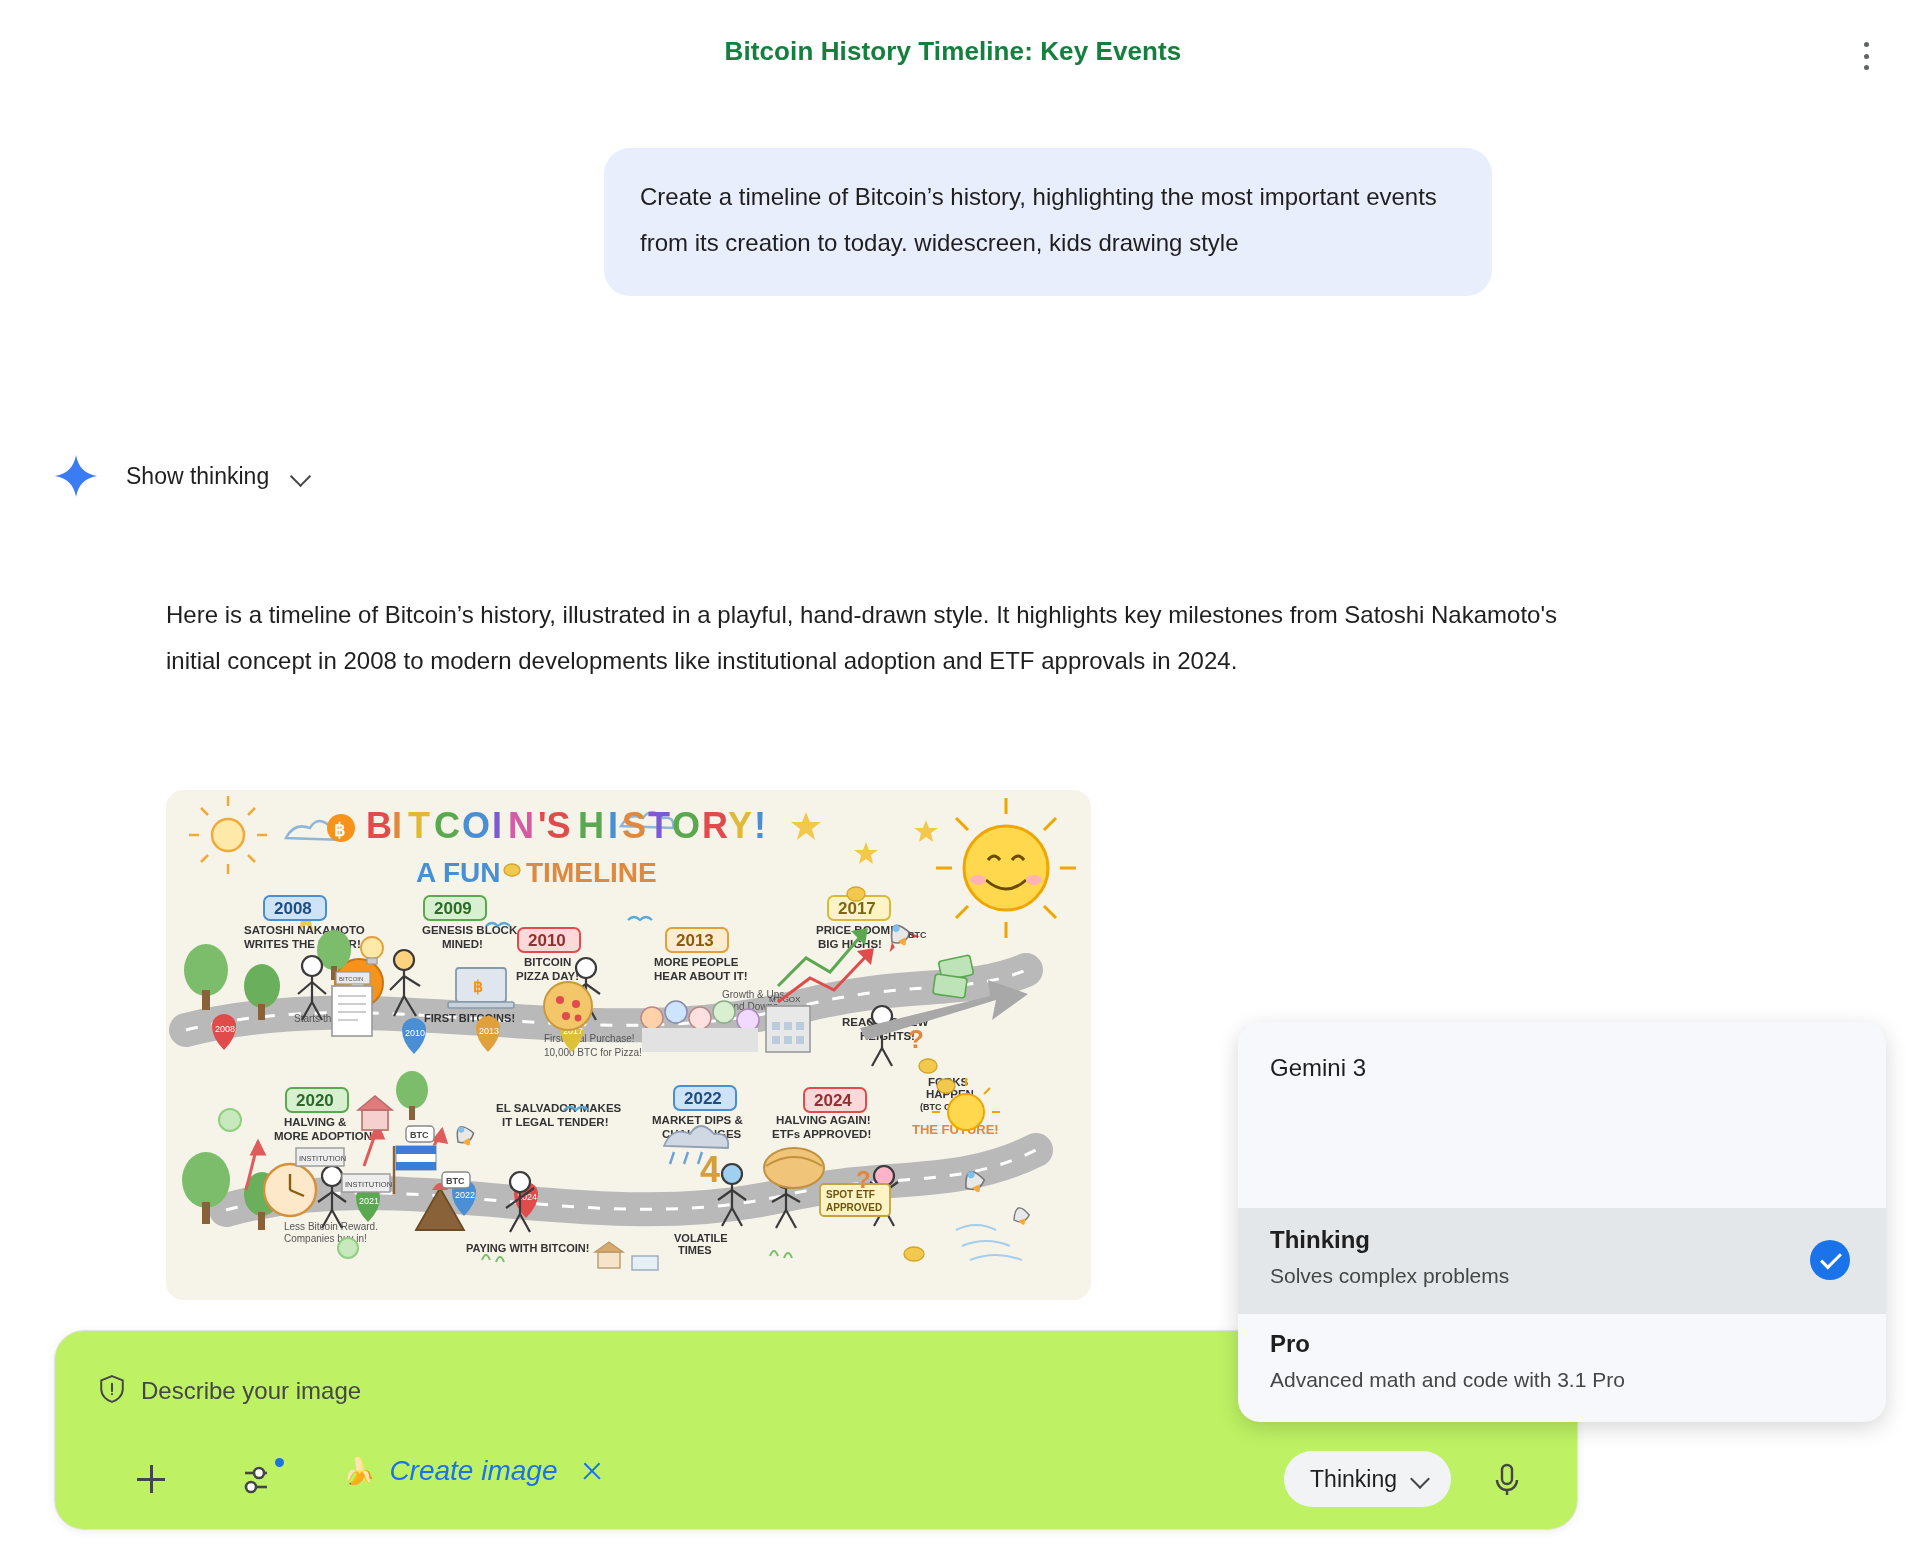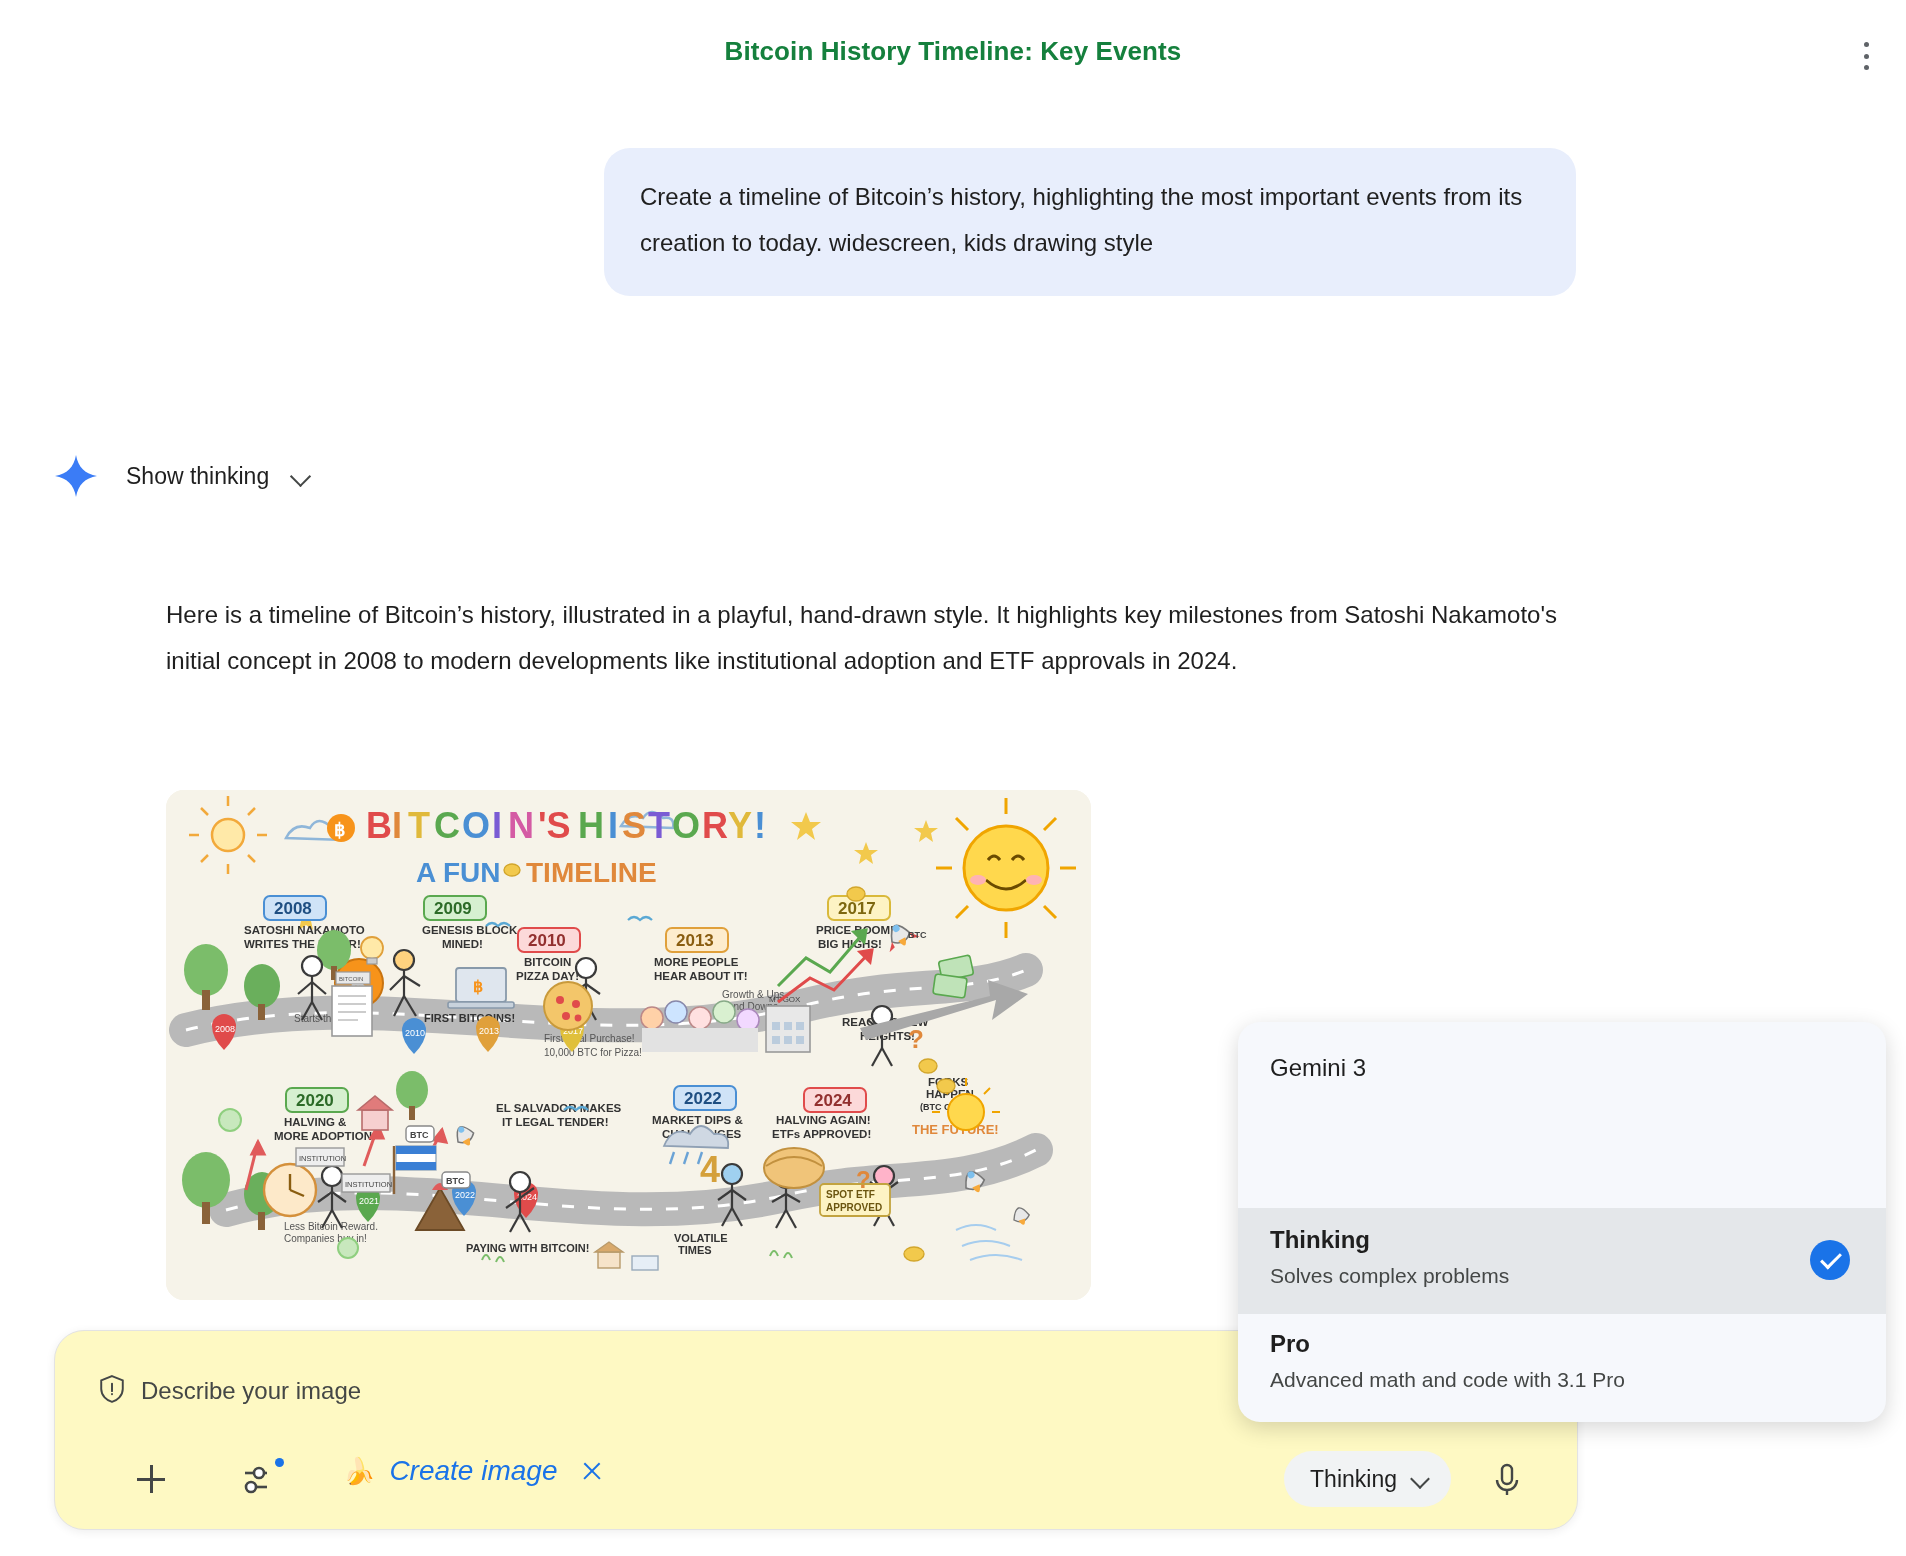--- a/index.html
+++ b/index.html
@@ -26,21 +26,21 @@
   .kebab {
     position: absolute; top: 38px; right: 26px;
     width: 28px; height: 36px;
     display: flex; flex-direction: column; align-items: center; justify-content: space-between;
     padding: 4px 0; cursor: pointer;
   }
   .kebab i { display: block; width: 5px; height: 5px; border-radius: 50%; background: #5f6368; }
 
   
   .user-bubble {
-    position: absolute; top: 148px; left: 604px; width: 972px;
+    position: absolute; top: 148px; left: 604px; width: 888px;
     background: #e8eefc; border-radius: 26px;
     padding: 26px 36px 30px 36px;
   }
   .user-bubble .txt {
     font-size: 24px; line-height: 1.92; color: #1f1f1f;
   }
 
   
   .thinking-row {
     position: absolute; top: 452px; left: 52px;
@@ -77,21 +77,21 @@
     width: 925px; height: 510px;
     border-radius: 18px; overflow: hidden;
     background: #f5f2e8;
   }
   .gen-image svg { display: block; width: 925px; height: 510px; }
 
   
   .composer {
     position: absolute; left: 54px; top: 1330px;
     width: 1524px; height: 200px;
-    background: #fef9c3; border: 1px solid #e3e3e3;
+    background: #bef264; border: 1px solid #e3e3e3;
     border-radius: 30px;
     box-shadow: 0 2px 10px rgba(0,0,0,.07);
   }
   .composer-placeholder {
     position: absolute; left: 86px; top: 46px;
     font-size: 24px; color: #444746;
   }
   .shield-icon {
     position: absolute; left: 44px; top: 44px;
     width: 26px; height: 28px;

